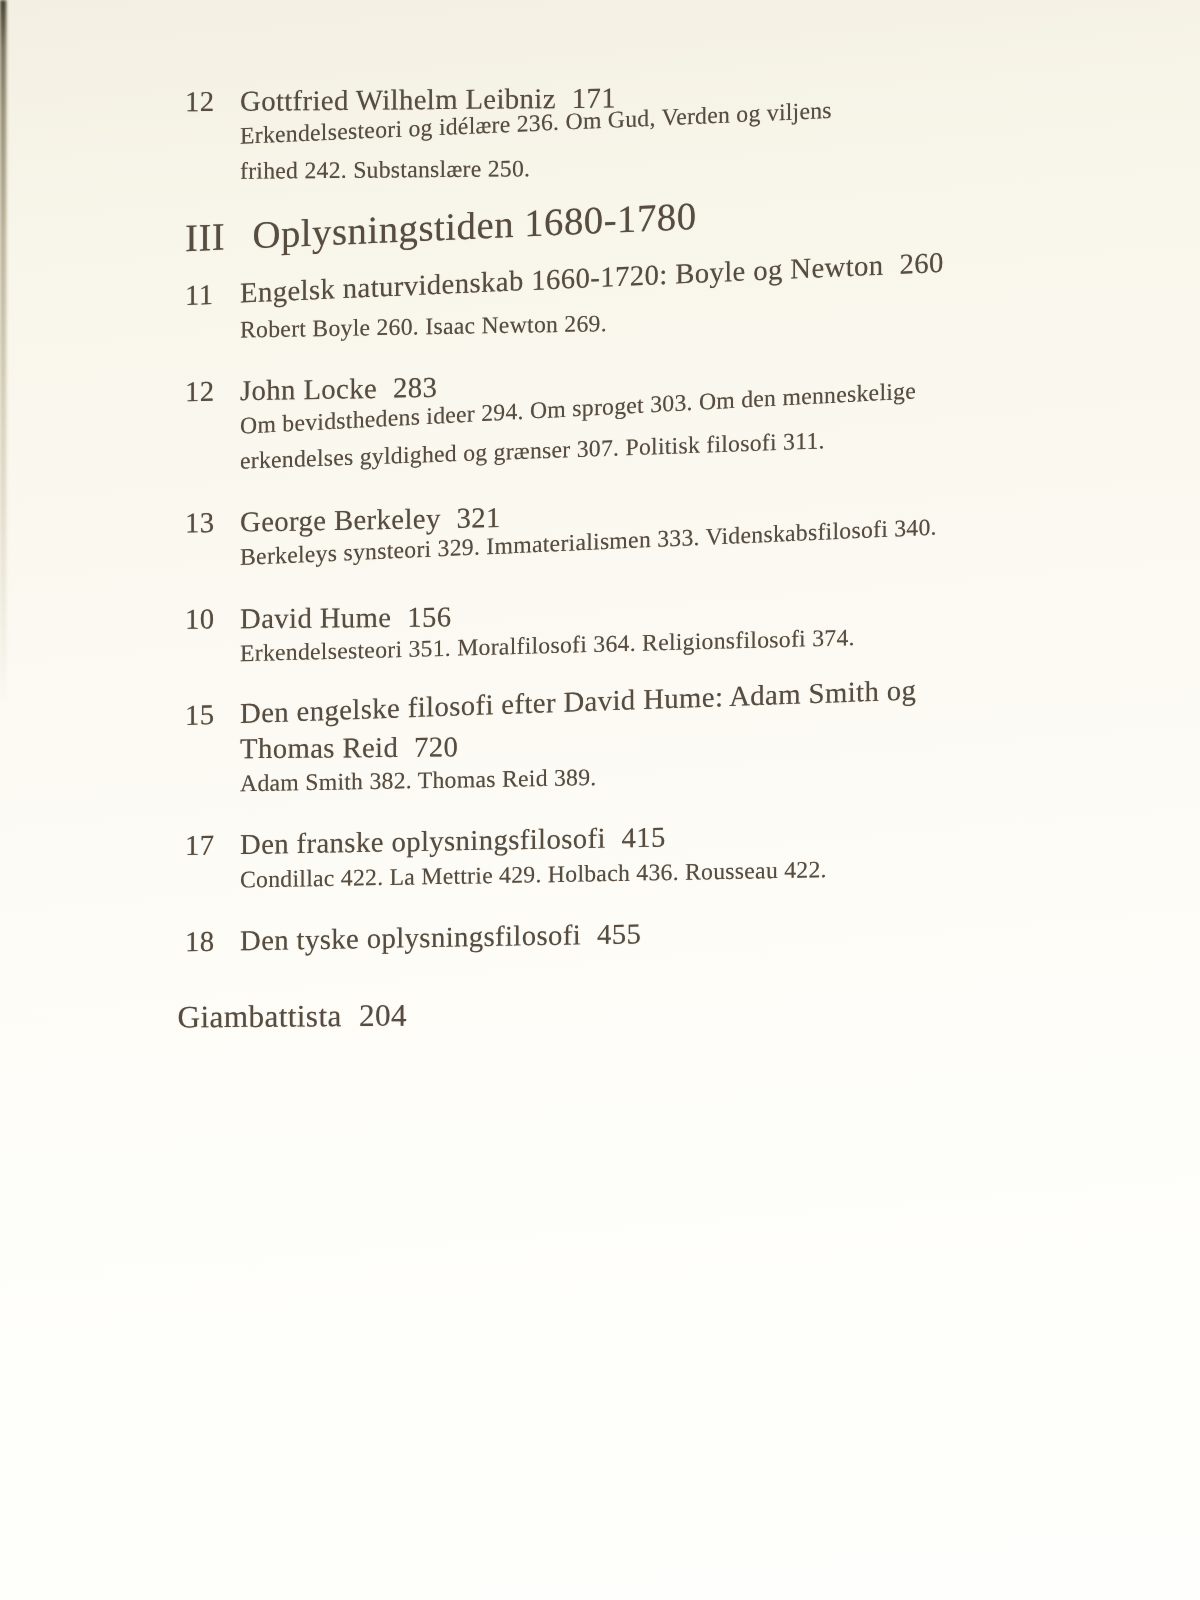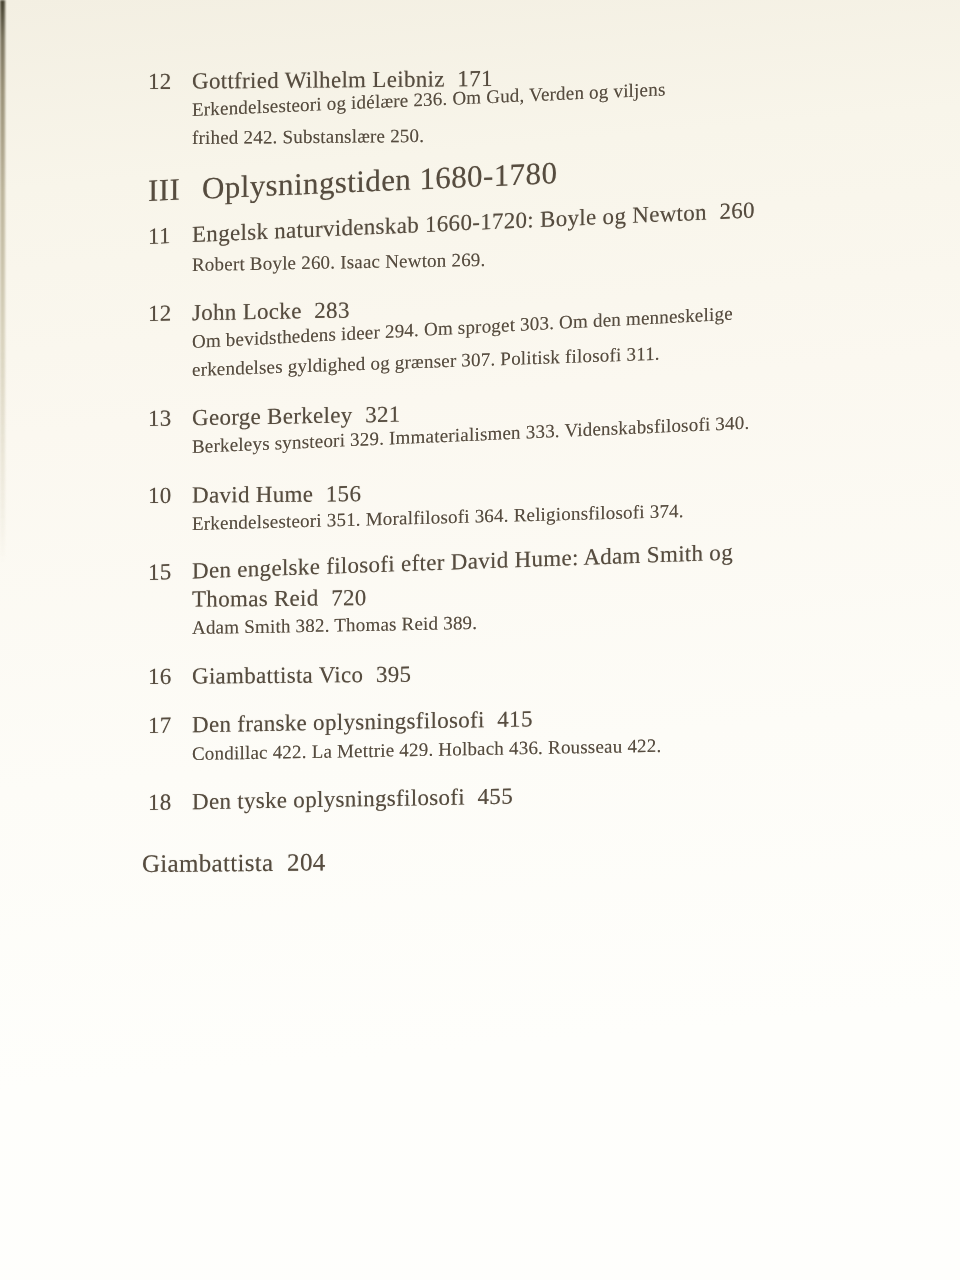--- a/index.html
+++ b/index.html
@@ -135,27 +135,20 @@
       <span class="num">15</span>
       <span class="ttl">Den engelske filosofi efter David Hume: Adam Smith og</span>
     </div>
     <div class="tline sk05">
       <span class="ttl cont">Thomas Reid</span>
       <span class="pg">720</span>
     </div>
     <div class="sub sk1">Adam Smith 382. Thomas Reid 389.</div>
   </section>
 
-  <section class="entry">
-    <div class="tline sk05">
-      <span class="num">16</span>
-      <span class="ttl">Giambattista Vico</span>
-      <span class="pg">395</span>
-    </div>
-  </section>
 
   <section class="entry">
     <div class="tline sk1">
       <span class="num">17</span>
       <span class="ttl">Den franske oplysningsfilosofi</span>
       <span class="pg">415</span>
     </div>
     <div class="sub sk1">Condillac 422. La Mettrie 429. Holbach 436. Rousseau 422.</div>
   </section>
 

